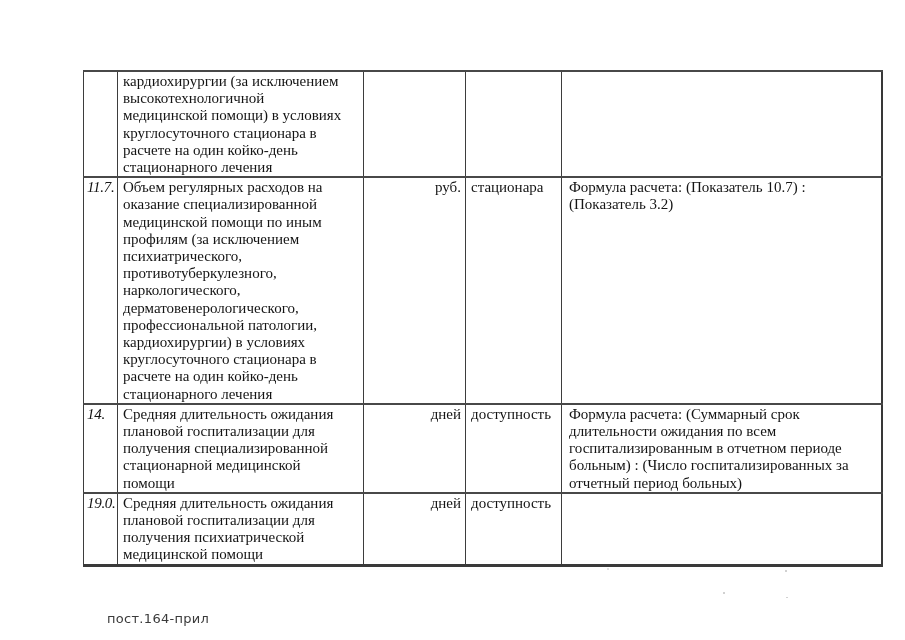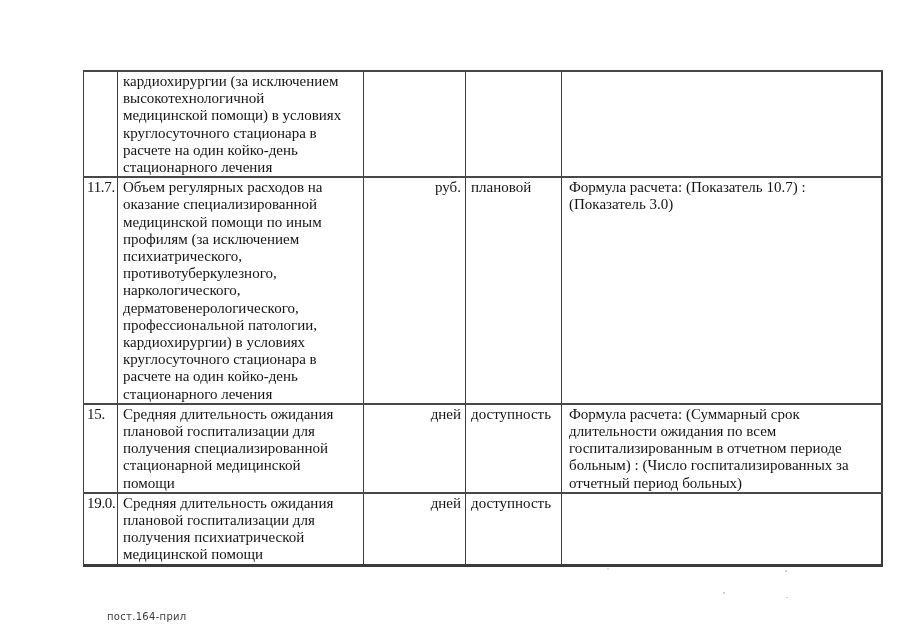--- a/index.html
+++ b/index.html
@@ -45,39 +45,40 @@
     padding: 1px 4px 0 5px;
     overflow: hidden;
   }
   tr.rA { height: 104px; }
   tr.rB { height: 226px; }
   tr.rC { height: 87px; }
   tr.rD { height: 68px; }
   td.c-num {
     padding: 1px 0 0 3px;
     letter-spacing: -0.3px;
+    font-style: italic;
   }
   td.c-name {
     white-space: pre-line;
     padding-left: 5px;
     padding-right: 2px;
   }
   td.c-unit { padding-left: 7px; text-align: right; }
   td.c-char { padding-left: 5px; }
   td.c-formula {
     white-space: pre-line;
     padding-left: 7px;
     padding-right: 2px;
   }
   .footer-stamp {
     position: absolute;
     left: 83px;
     top: 611px;
     font-family: "DejaVu Sans", sans-serif;
-    font-size: 10px;
+    font-size: 13px;
     letter-spacing: 0.3px;
     color: #3d3d3d;
     filter: blur(0.45px);
     padding-left: 24px;
   }
   .speck {
     position: absolute;
     width: 2px; height: 2px;
     background: #8f8f8f;
     border-radius: 50%;
@@ -124,26 +125,26 @@
 психиатрического,
 противотуберкулезного,
 наркологического,
 дерматовенерологического,
 профессиональной патологии,
 кардиохирургии) в условиях
 круглосуточного стационара в
 расчете на один койко-день
 стационарного лечения</td>
           <td class="c-unit">руб.</td>
-          <td class="c-char">плановой</td>
+          <td class="c-char">стационара</td>
           <td class="c-formula">Формула расчета: (Показатель 10.7) :
-(Показатель 3.0)</td>
+(Показатель 3.2)</td>
         </tr>
         <tr class="rC">
-          <td class="c-num">15.</td>
+          <td class="c-num">14.</td>
           <td class="c-name">Средняя длительность ожидания
 плановой госпитализации для
 получения специализированной
 стационарной медицинской
 помощи</td>
           <td class="c-unit">дней</td>
           <td class="c-char">доступность</td>
           <td class="c-formula">Формула расчета: (Суммарный срок
 длительности ожидания по всем
 госпитализированным в отчетном периоде

